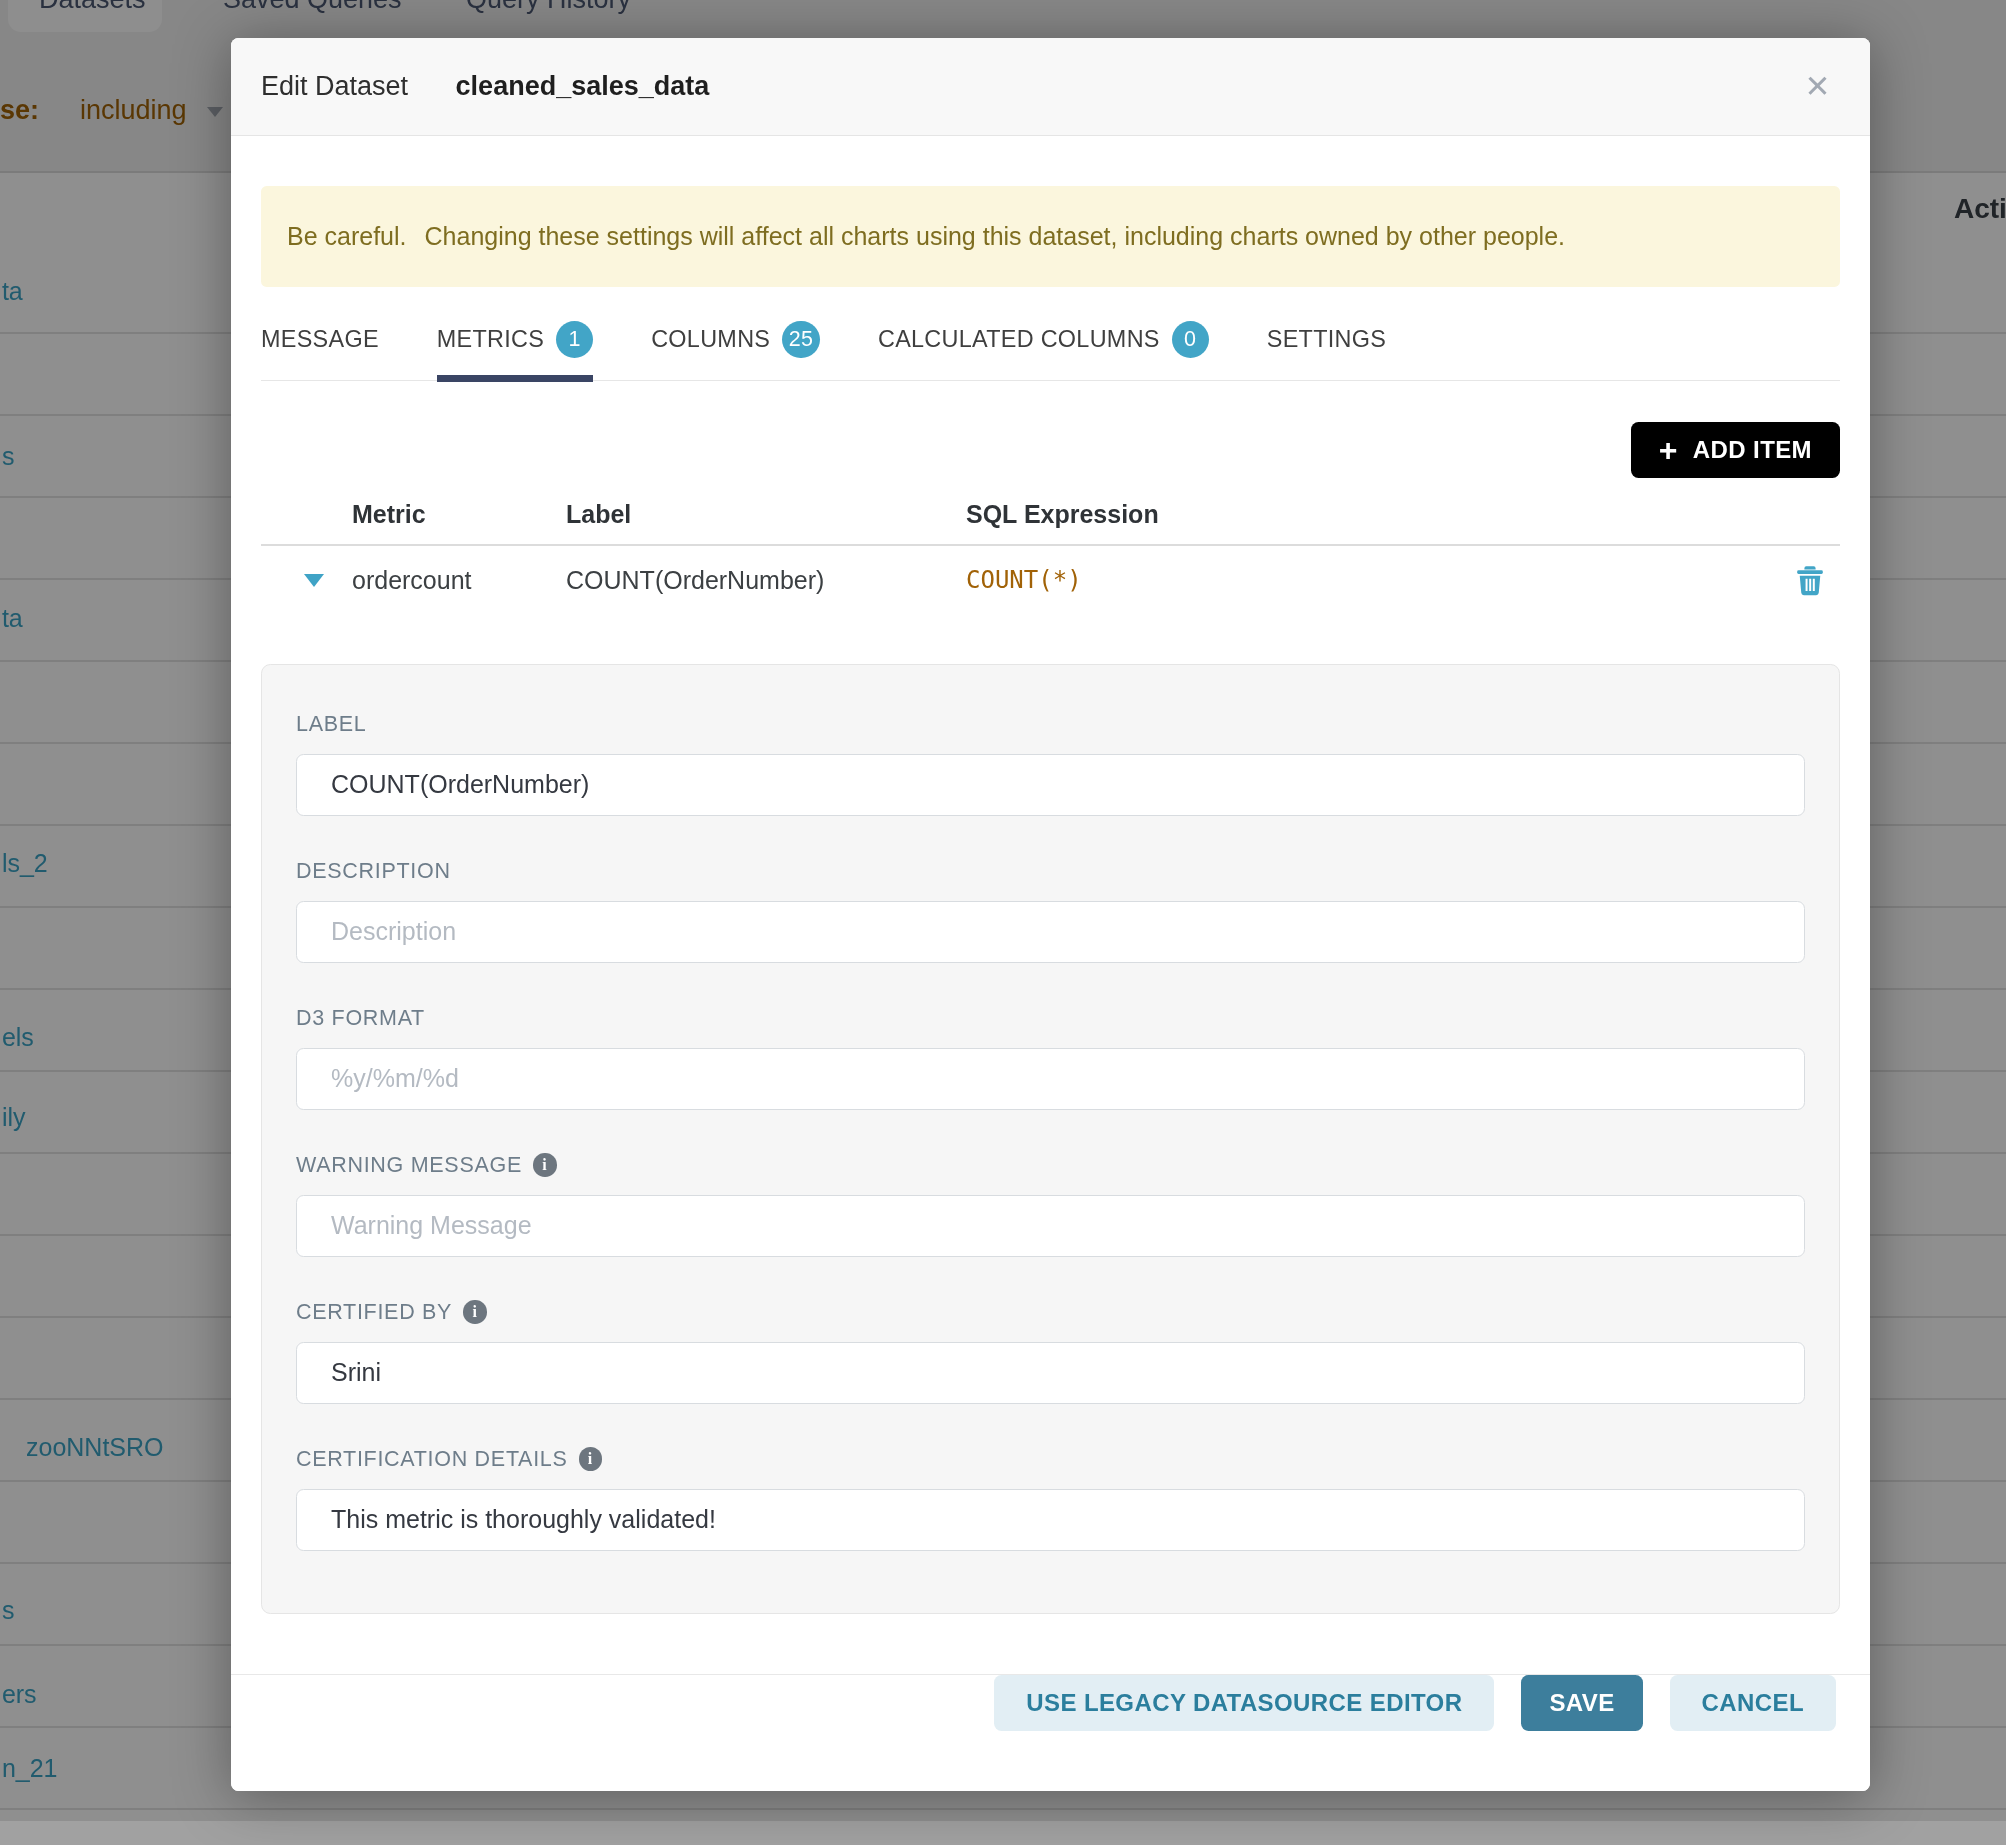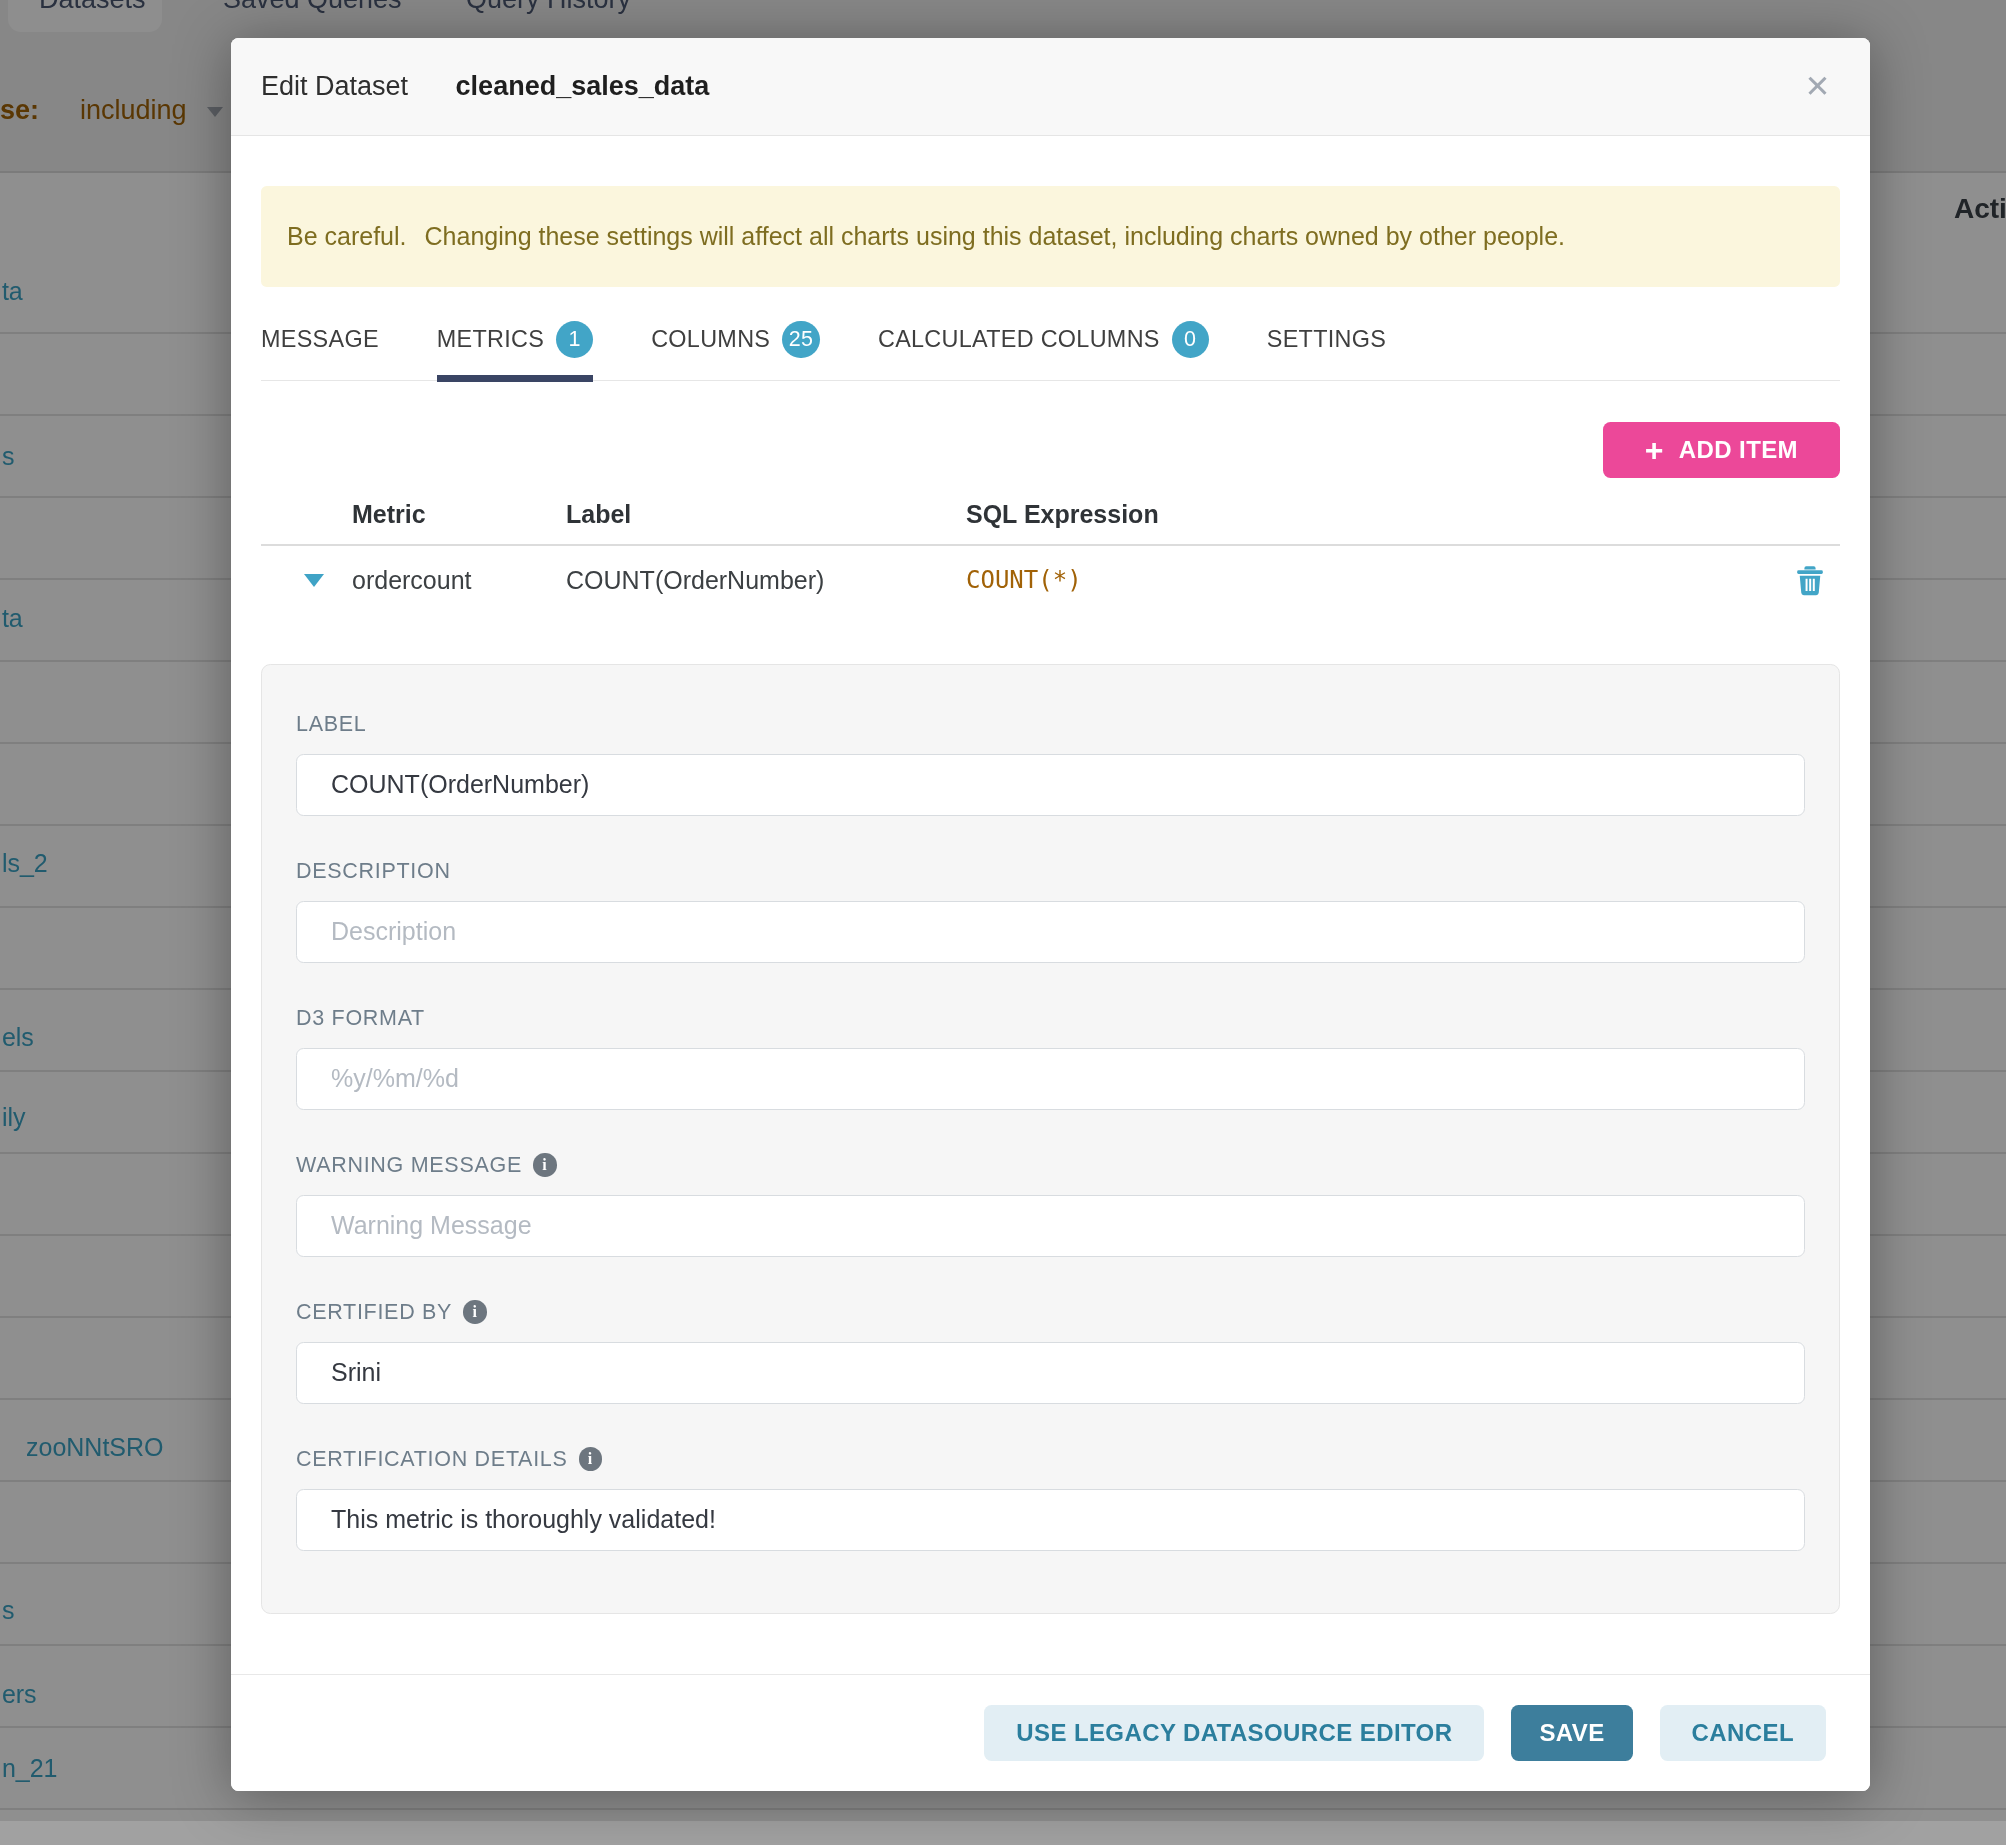--- a/index.html
+++ b/index.html
@@ -43,21 +43,21 @@
   .banner b{font-weight:400;margin-right:18px;}
   
   .tabs{margin-top:11.2px;height:82px;border-bottom:1.9px solid #e6e6e6;display:flex;align-items:center;gap:58px;}
   .tab{position:relative;height:100%;display:flex;align-items:center;gap:12px;cursor:pointer;
       font-size:23.4px;color:#3f3f3f;letter-spacing:0.3px;}
   .tab.active::after{content:"";position:absolute;left:0;right:0;bottom:-1.9px;height:6.6px;background:#3a4564;}
   .badge{min-width:37px;height:37px;padding:0 6.6px;box-sizing:border-box;border-radius:19px;background:#42a5c7;
       color:#fff;font-size:21.5px;display:flex;align-items:center;justify-content:center;}
   
   .additem-row{margin-top:41px;height:56px;display:flex;justify-content:flex-end;}
-  .btn-additem{height:56px;padding:0 42px;background:#ec4899;color:#fff;border:none;border-radius:7.5px;
+  .btn-additem{height:56px;padding:0 28px;background:#000000;color:#fff;border:none;border-radius:7.5px;
       font-size:24px;font-weight:600;display:flex;align-items:center;gap:15px;cursor:pointer;
       font-family:inherit;letter-spacing:0.4px;}
   .plus-icon::before{content:"+";font-size:32px;font-weight:700;line-height:1;}
   
   .mtable-head,.mtable-row{display:grid;grid-template-columns:91px 214px 400px 1fr 60px;align-items:center;}
   .mtable-head{margin-top:7.5px;height:58px;border-bottom:2.8px solid #dcdcdc;font-size:25px;font-weight:700;color:#2f3337;}
   .mtable-row{height:69px;font-size:25px;color:#3c4043;}
   .expander{padding-left:43px;display:flex;align-items:center;cursor:pointer;}
   .caret-down{width:0;height:0;border-left:10.3px solid transparent;border-right:10.3px solid transparent;
       border-top:13px solid #3fa3c6;}
@@ -71,22 +71,22 @@
   .field-label{display:flex;align-items:center;gap:11.2px;font-size:21.5px;color:#6e7d8a;
       letter-spacing:0.7px;margin-bottom:17px;}
   .info-icon{width:23.4px;height:23.4px;border-radius:50%;background:#6d767f;display:inline-flex;
       align-items:center;justify-content:center;cursor:pointer;}
   .info-icon::before{content:"i";color:#fff;font-size:16px;font-weight:700;font-family:"Liberation Serif",serif;}
   .field input{width:100%;height:62px;box-sizing:border-box;background:#fff;border:1.9px solid #d8dce0;
       border-radius:7.5px;padding:0 34px;font-size:25px;color:#353941;font-family:inherit;outline:none;}
   .field input::placeholder{color:#b4bac2;}
   
   .modal-footer{position:absolute;left:0;bottom:0;width:100%;height:117px;border-top:1.9px solid #e8e8e8;
-      background:#fff;display:flex;align-items:center;justify-content:flex-end;gap:27px;
-      padding:0 44px;box-sizing:border-box;}
+      background:#fff;display:flex;align-items:flex-start;justify-content:flex-end;gap:27px;
+      padding:0 34px;box-sizing:border-box;}
   .btn{height:56px;border:none;border-radius:7.5px;font-size:24px;font-weight:600;cursor:pointer;
       font-family:inherit;letter-spacing:0.4px;display:flex;align-items:center;}
   .btn-light{background:#e2eef4;color:#2b7e9d;padding:0 32px;}
   .btn-primary{background:#3d7e9c;color:#fff;padding:0 28px;}
 </style>
 </head>
 <body>
 
 <div class="page">
   <div class="topbar">

